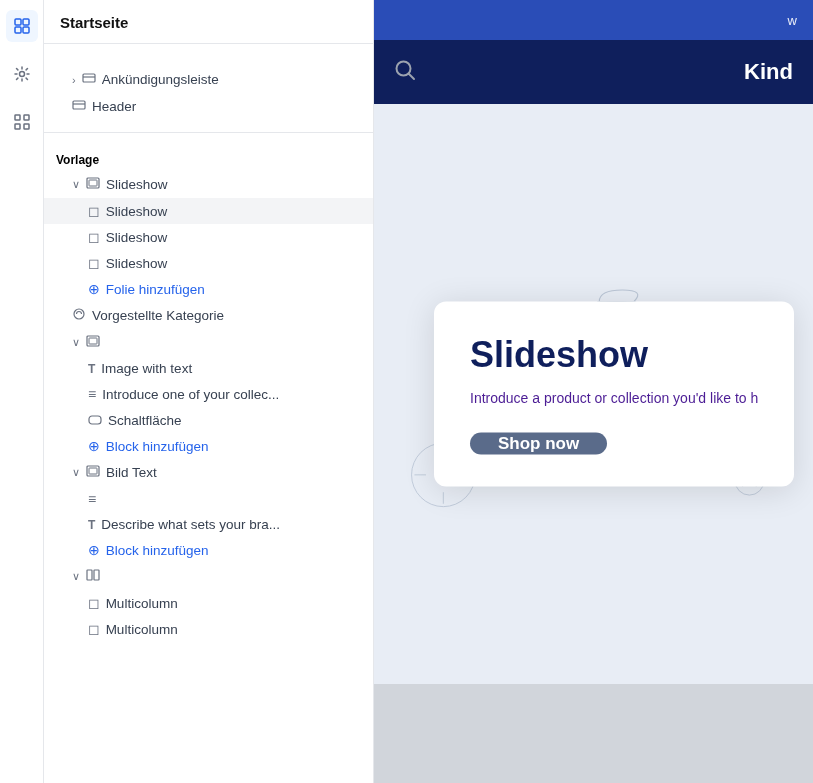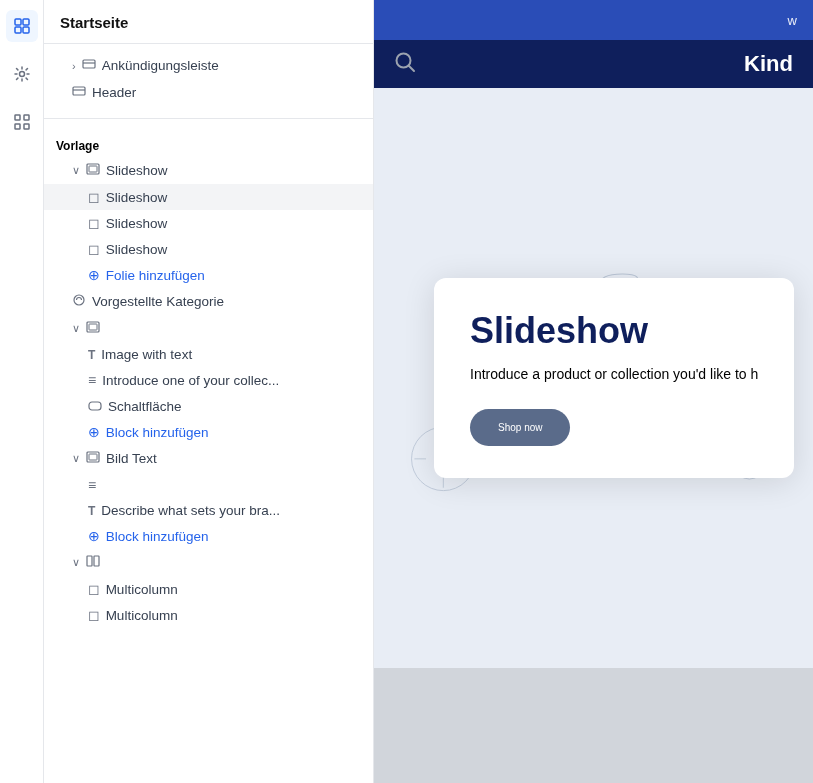--- a/index.html
+++ b/index.html
@@ -35,20 +35,21 @@
 
     
     .sidebar {
       width: 330px;
       background: #fff;
       border-right: 1px solid #e5e7eb;
       display: flex;
       flex-direction: column;
       overflow: hidden;
       flex-shrink: 0;
+      gap: 14px;
     }
     .sidebar-header {
       padding: 14px 16px 12px;
       border-bottom: 1px solid #e5e7eb;
       font-size: 15px;
       font-weight: 600;
       color: #111;
     }
     .sidebar-content {
       overflow-y: auto;
@@ -103,21 +104,21 @@
       justify-content: flex-end;
       padding: 0 16px;
     }
     .store-topbar-text {
       color: #fff;
       font-size: 13px;
       opacity: 0.9;
     }
     .store-nav {
       background: #0f1f5c;
-      height: 48px;
+      height: 64px;
       display: flex;
       align-items: center;
       padding: 12px 20px;
       gap: 20px;
     }
     .store-nav-search {
       color: #9ca3af;
       font-size: 20px;
     }
     .store-nav-brand {
@@ -160,32 +161,32 @@
       box-shadow: 0 4px 32px rgba(0,0,0,0.12);
     }
     .slideshow-card-title {
       font-size: 36px;
       font-weight: 800;
       color: #0f1f5c;
       margin-bottom: 12px;
     }
     .slideshow-card-desc {
       font-size: 14px;
-      color: #000000;
+      color: #4c1d95;
       margin-bottom: 24px;
       line-height: 1.5;
     }
     .shop-now-btn {
       background: #5a6b8a;
       color: #fff;
       border: none;
-      padding: 13px 28px;
+      padding: 1px 28px;
       border-radius: 30px;
-      font-size: 10px;
-      font-weight: 400;
+      font-size: 17px;
+      font-weight: 700;
       cursor: pointer;
       display: inline-block;
     }
   </style>
 </head>
 <body>
 
 <div class="icon-rail">
   <div class="icon-rail-item active" title="Sections">
     <svg width="18" height="18" viewBox="0 0 18 18" fill="none">

